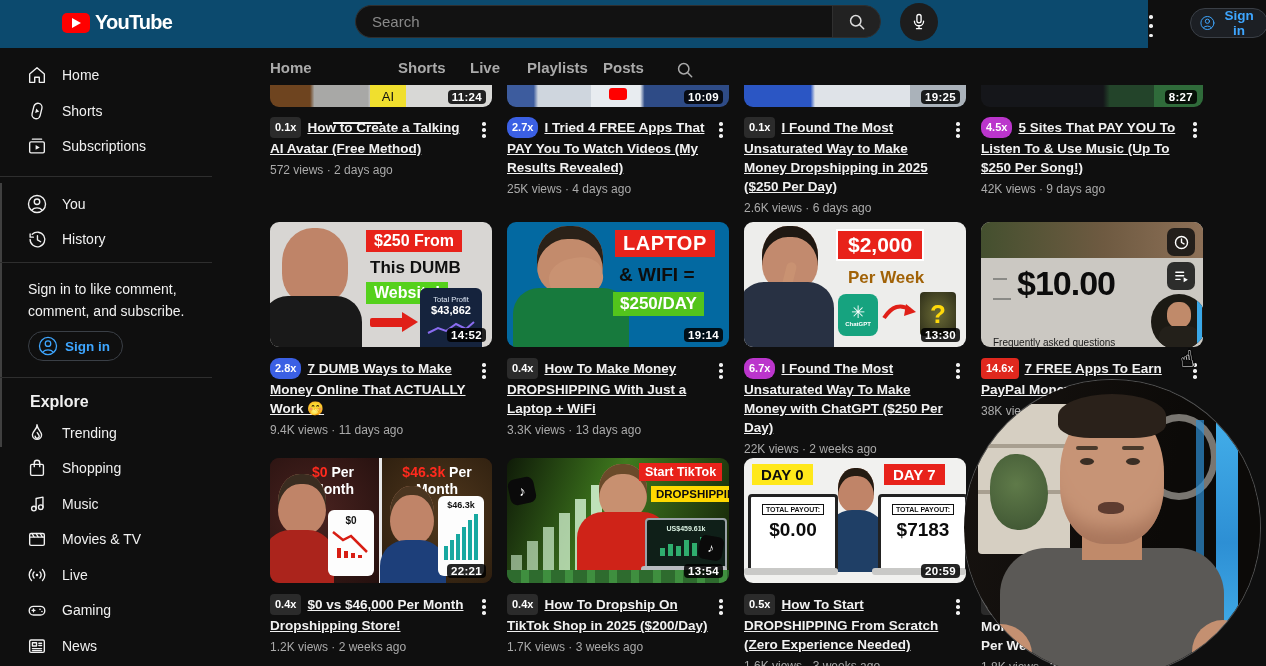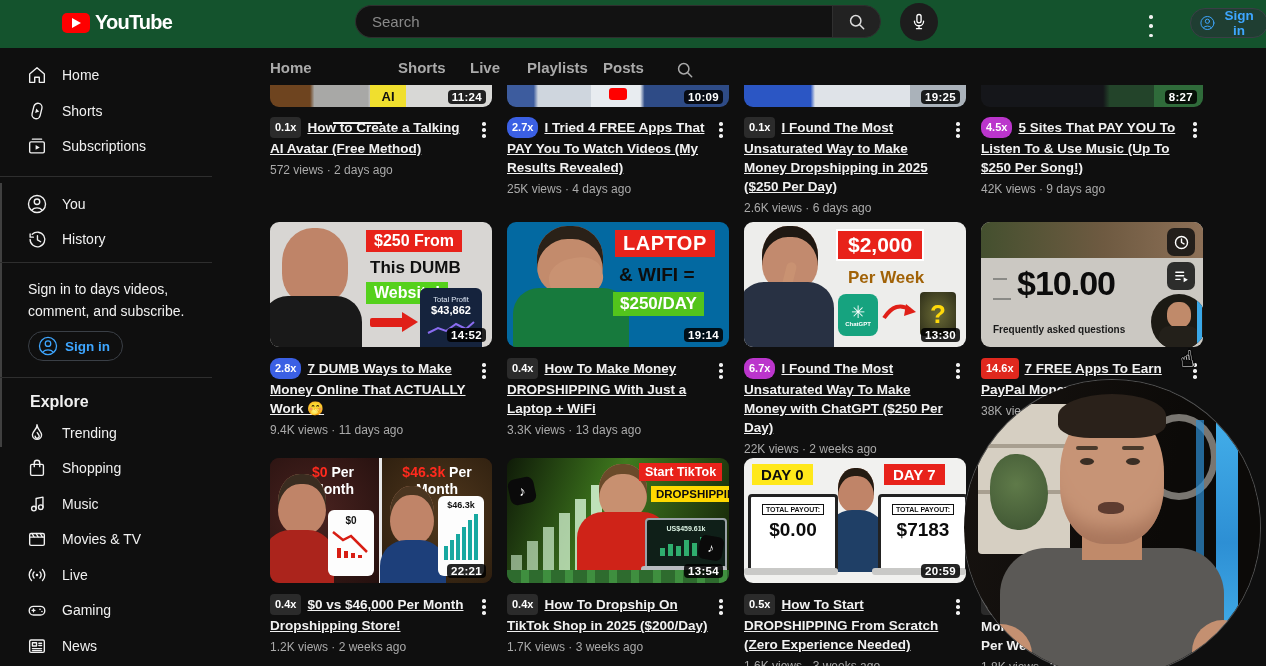--- a/index.html
+++ b/index.html
@@ -1,21 +1,21 @@
 <!DOCTYPE html>
 <html><head>
 <meta charset="utf-8">
 <style>
   html,body{margin:0;padding:0;background:#0f0f0f;}
   body{width:1266px;height:666px;overflow:hidden;position:relative;
        font-family:"Liberation Sans","DejaVu Sans",sans-serif;color:#f1f1f1;}
   #app{position:absolute;inset:0;}
 
   
-  .topbar{position:absolute;left:0;top:0;width:1266px;height:48px;background:#14532d;z-index:30;}
+  .topbar{position:absolute;left:0;top:0;width:1132px;height:48px;background:#0c4a6e;z-index:30;padding-left:16px;}
   .logo{position:absolute;left:62px;top:11px;display:flex;align-items:center;cursor:pointer;}
   .logo-icon{width:28px;height:20px;background:#ff0000;border-radius:5px;position:relative;}
   .logo-tri{position:absolute;left:10px;top:5px;width:0;height:0;border-left:9px solid #fff;border-top:5px solid transparent;border-bottom:5px solid transparent;}
   .logo-text{margin-left:5px;font-size:20px;font-weight:700;letter-spacing:-0.8px;color:#fff;}
   .search-input{position:absolute;left:355px;top:5px;width:460px;height:31px;background:#121212;
     border:1px solid #2f2f2f;border-right:none;border-radius:17px 0 0 17px;color:#eee;
     font-size:15px;padding:0 0 0 16px;outline:none;}
   .search-input::placeholder{color:#8a8a8a;}
   .search-btn{position:absolute;left:832px;top:5px;width:49px;height:33px;background:#222222;
     border:1px solid #2f2f2f;border-radius:0 17px 17px 0;display:flex;align-items:center;justify-content:center;cursor:pointer;}
@@ -156,21 +156,21 @@
     <svg class="oline ic" viewBox="0 0 24 24">
         <path d="M4.5 12.5 a8 8 0 1 0 2.3 -5.6 M4.5 6.5 V10 H8"></path>
         <path d="M12.5 8.5 V13 L16 15"></path>
       </svg>
     <span class="lbl">History</span>
   </div>
 
   <div class="divider" style="top:262px"></div>
 
   <div class="promo" style="top:278px">
-    <span>Sign in to days videos,</span><br><span>comment, and subscribe.</span>
+    <span>Sign in to like comment,</span><br><span>comment, and subscribe.</span>
   </div>
   <button class="side-signin">
     <svg class="oline" width="22" height="22" viewBox="0 0 24 24" style="stroke:#3ea6ff;stroke-width:1.4">
         <circle cx="12" cy="12" r="9.3"></circle>
         <circle cx="12" cy="9.5" r="3"></circle>
         <path d="M6.5 18.5 a6.5 5 0 0 1 11 0"></path>
       </svg>
     <span>Sign in</span>
   </button>
 
@@ -237,21 +237,21 @@
   <div class="tab" style="left:470px">Live</div>
   <div class="tab" style="left:527px">Playlists</div>
   <div class="tab" style="left:603px">Posts</div>
   <svg class="oline tab-search" viewBox="0 0 24 24" style="stroke:#aaa;stroke-width:1.8">
       <circle cx="10.5" cy="10.5" r="6.2"></circle>
       <path d="M15.2 15.2 L20 20"></path>
     </svg>
 
   <div class="card sliver-card" style="left:270px;top:85px">
     <div class="thumb sliver" style="background:linear-gradient(90deg,#6e441f 0 18%,#a8a8a6 20% 44%,#d8d8d6 46% 100%)">
-      <div class="abs" style="left:100px;top:0;width:36px;height:22px;background:#f0df2e;display:flex;align-items:center;justify-content:center;font-weight:700;font-size:13px;color:#111">AI</div>
+      <div class="abs" style="left:100px;top:0;width:36px;height:22px;background:#f0df2e;display:flex;align-items:center;justify-content:center;font-weight:400;font-size:13px;color:#111">AI</div>
       <span class="dur">11:24</span>
     </div>
     <div class="trow">
       <div class="vtitle"><span class="badge b-gray">0.1x</span><span>How to Create a Talking AI Avatar (Free Method)</span></div>
       <div class="kebab">
           <i></i>
           <i></i>
           <i></i>
         </div>
     </div>
@@ -382,21 +382,21 @@
     </div>
     <div class="meta">22K views · 2 weeks ago</div>
   </div>
 
   <div class="card" style="left:981px;top:222px">
     <div class="thumb" style="background:#cbc8c2">
       <div class="abs" style="left:0;top:0;width:222px;height:36px;background:linear-gradient(90deg,#44502f,#6e5a41 55%,#8d7057)"></div>
       <div class="chip" style="left:36px;top:42px;color:#0c0c0c;font-size:34px;letter-spacing:-1px">$10.00</div>
       <div class="abs" style="left:12px;top:56px;width:14px;height:2px;background:#8a8a86"></div>
       <div class="abs" style="left:12px;top:76px;width:18px;height:2px;background:#8a8a86"></div>
-      <div class="chip" style="left:12px;top:102px;color:#1a1a1a;font-size:10px;font-weight:700">Frequently asked questions</div>
+      <div class="chip" style="left:12px;top:115px;color:#1a1a1a;font-size:10px;font-weight:400">Frequently asked questions</div>
       <div class="abs" style="left:170px;top:72px;width:56px;height:56px;border-radius:50%;background:#1c1a14;overflow:hidden">
         <div class="abs" style="left:16px;top:8px;width:24px;height:26px;border-radius:45%;background:#c08a6a"></div>
         <div class="abs" style="left:8px;top:32px;width:40px;height:24px;border-radius:10px;background:#23201a"></div>
         <div class="abs" style="left:46px;top:0;width:5px;height:56px;background:#3aa8e8"></div>
       </div>
       <div class="abs" style="left:186px;top:6px;width:28px;height:28px;background:rgba(18,18,18,0.85);border-radius:7px;display:flex;align-items:center;justify-content:center">
         <svg class="oline" width="17" height="17" viewBox="0 0 24 24" style="stroke:#fff;stroke-width:2">
             <circle cx="12" cy="12" r="8.5"></circle>
             <path d="M12 7 V12 L15.5 14"></path>
           </svg>

